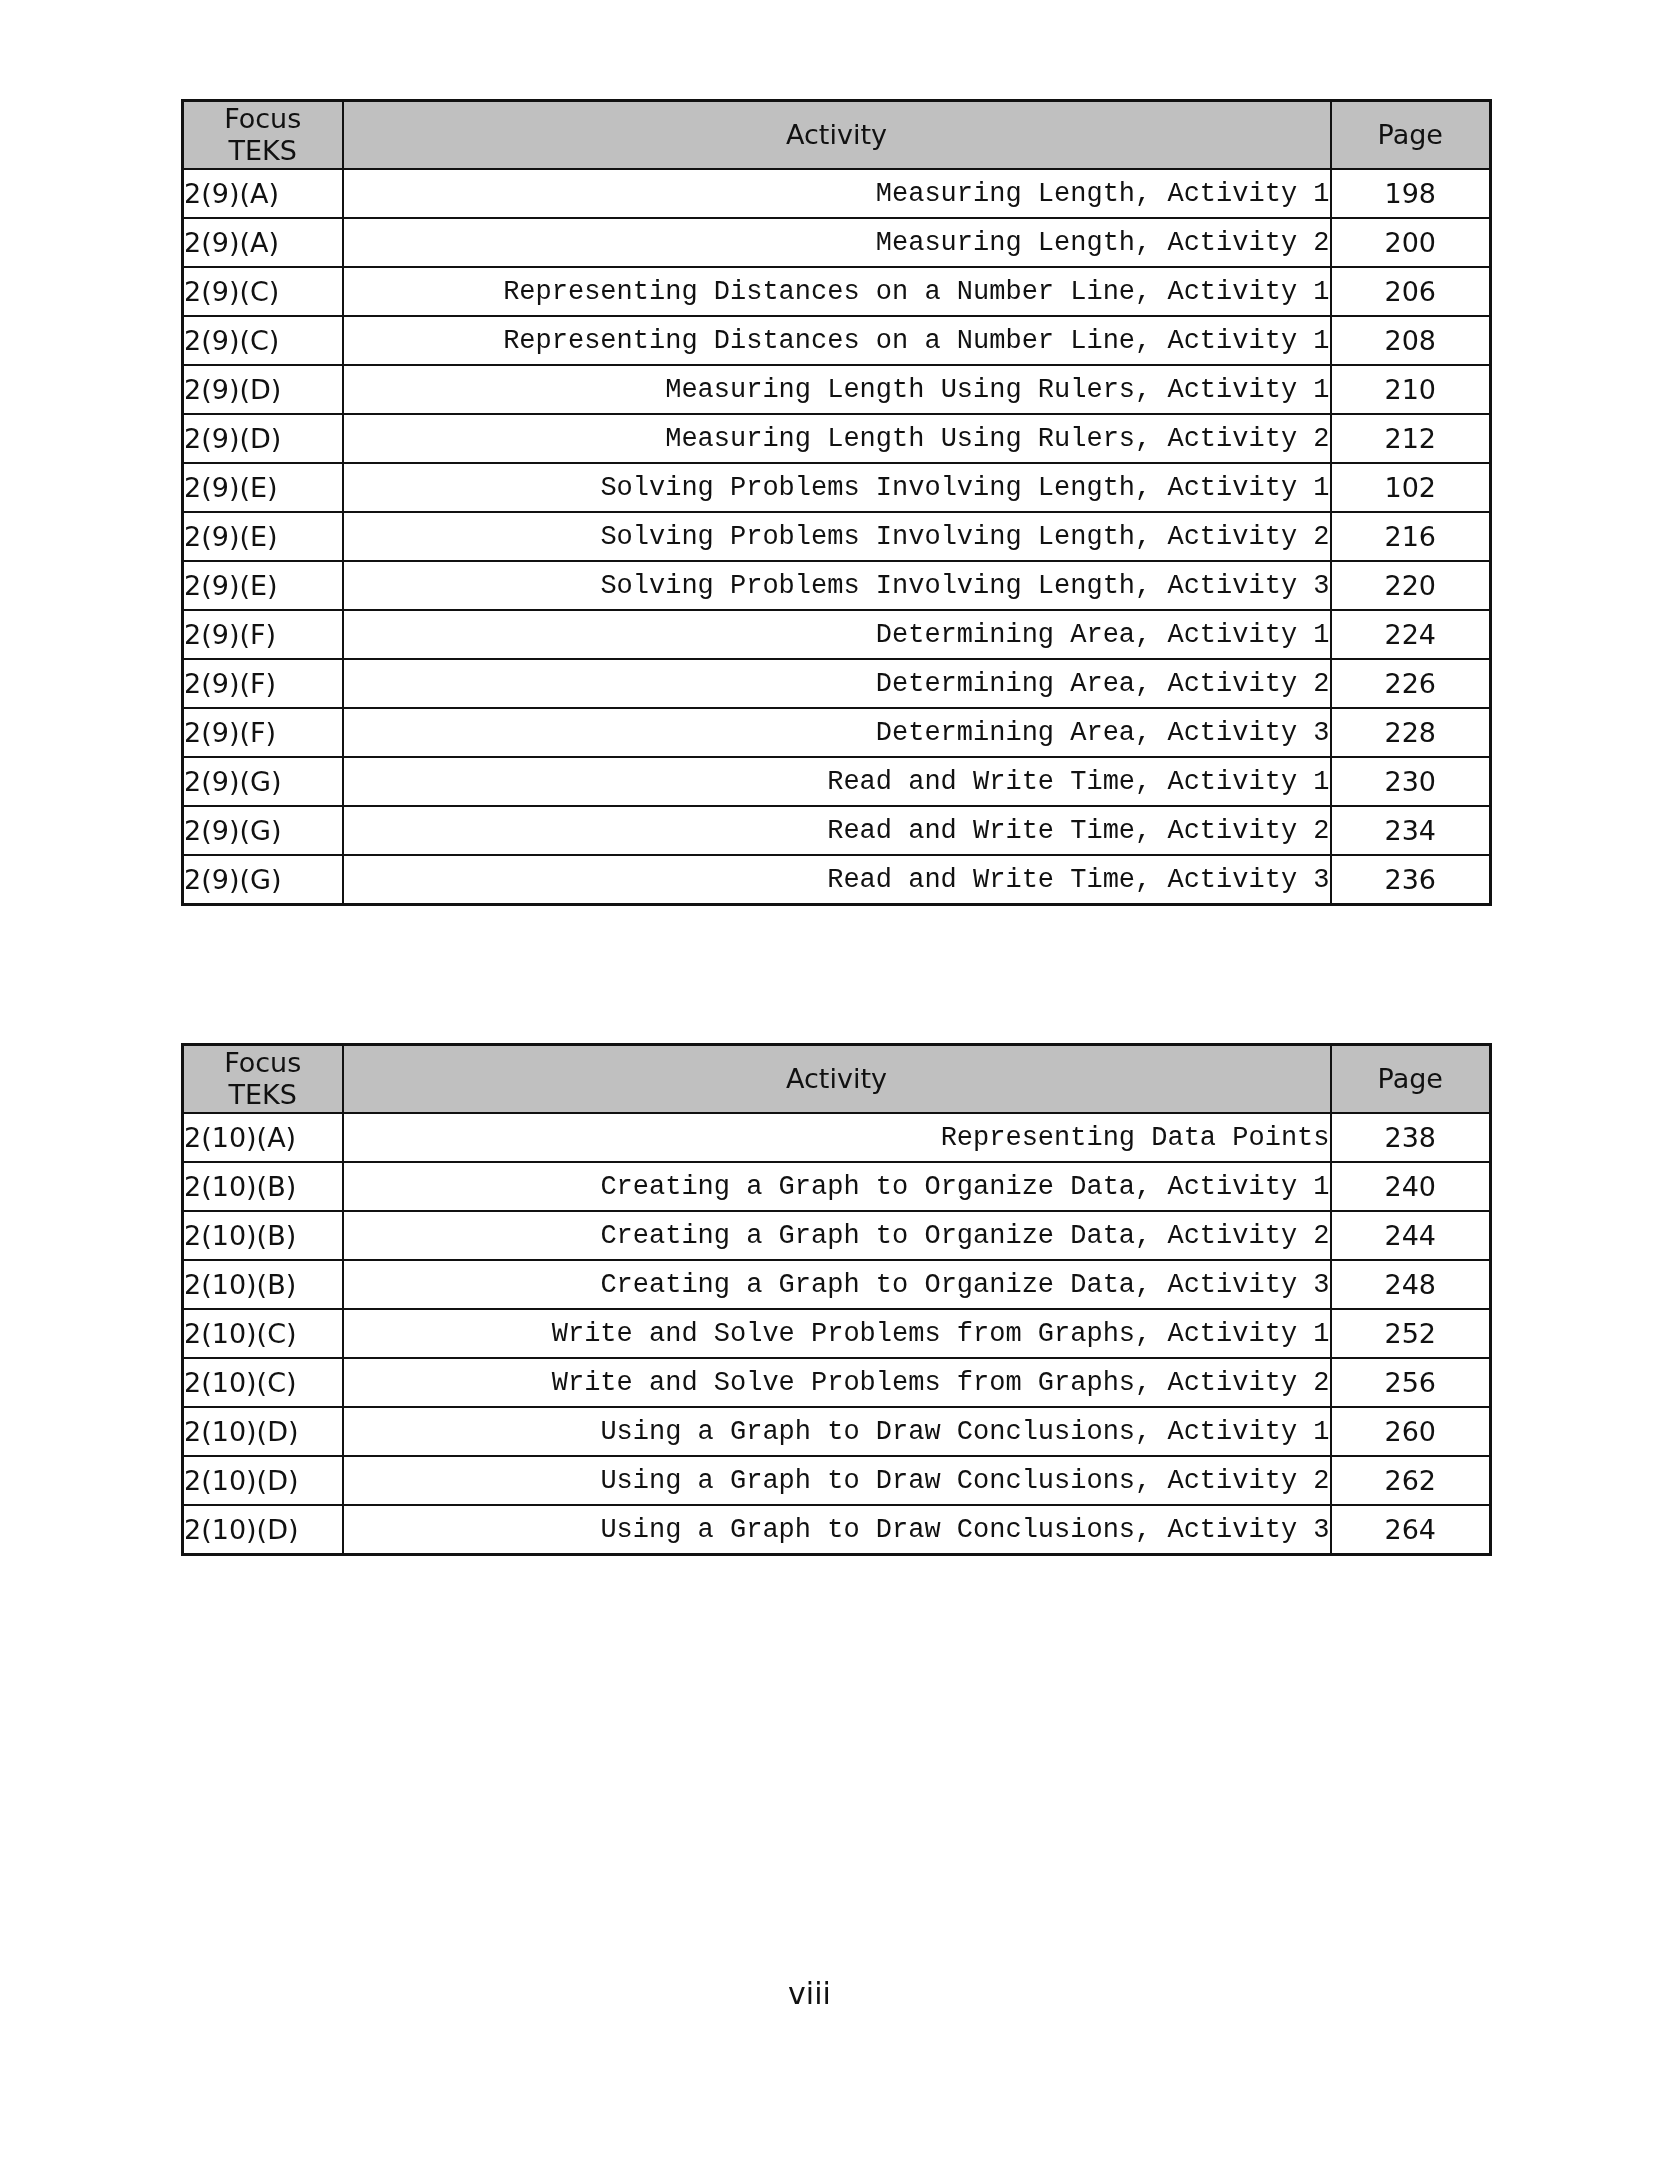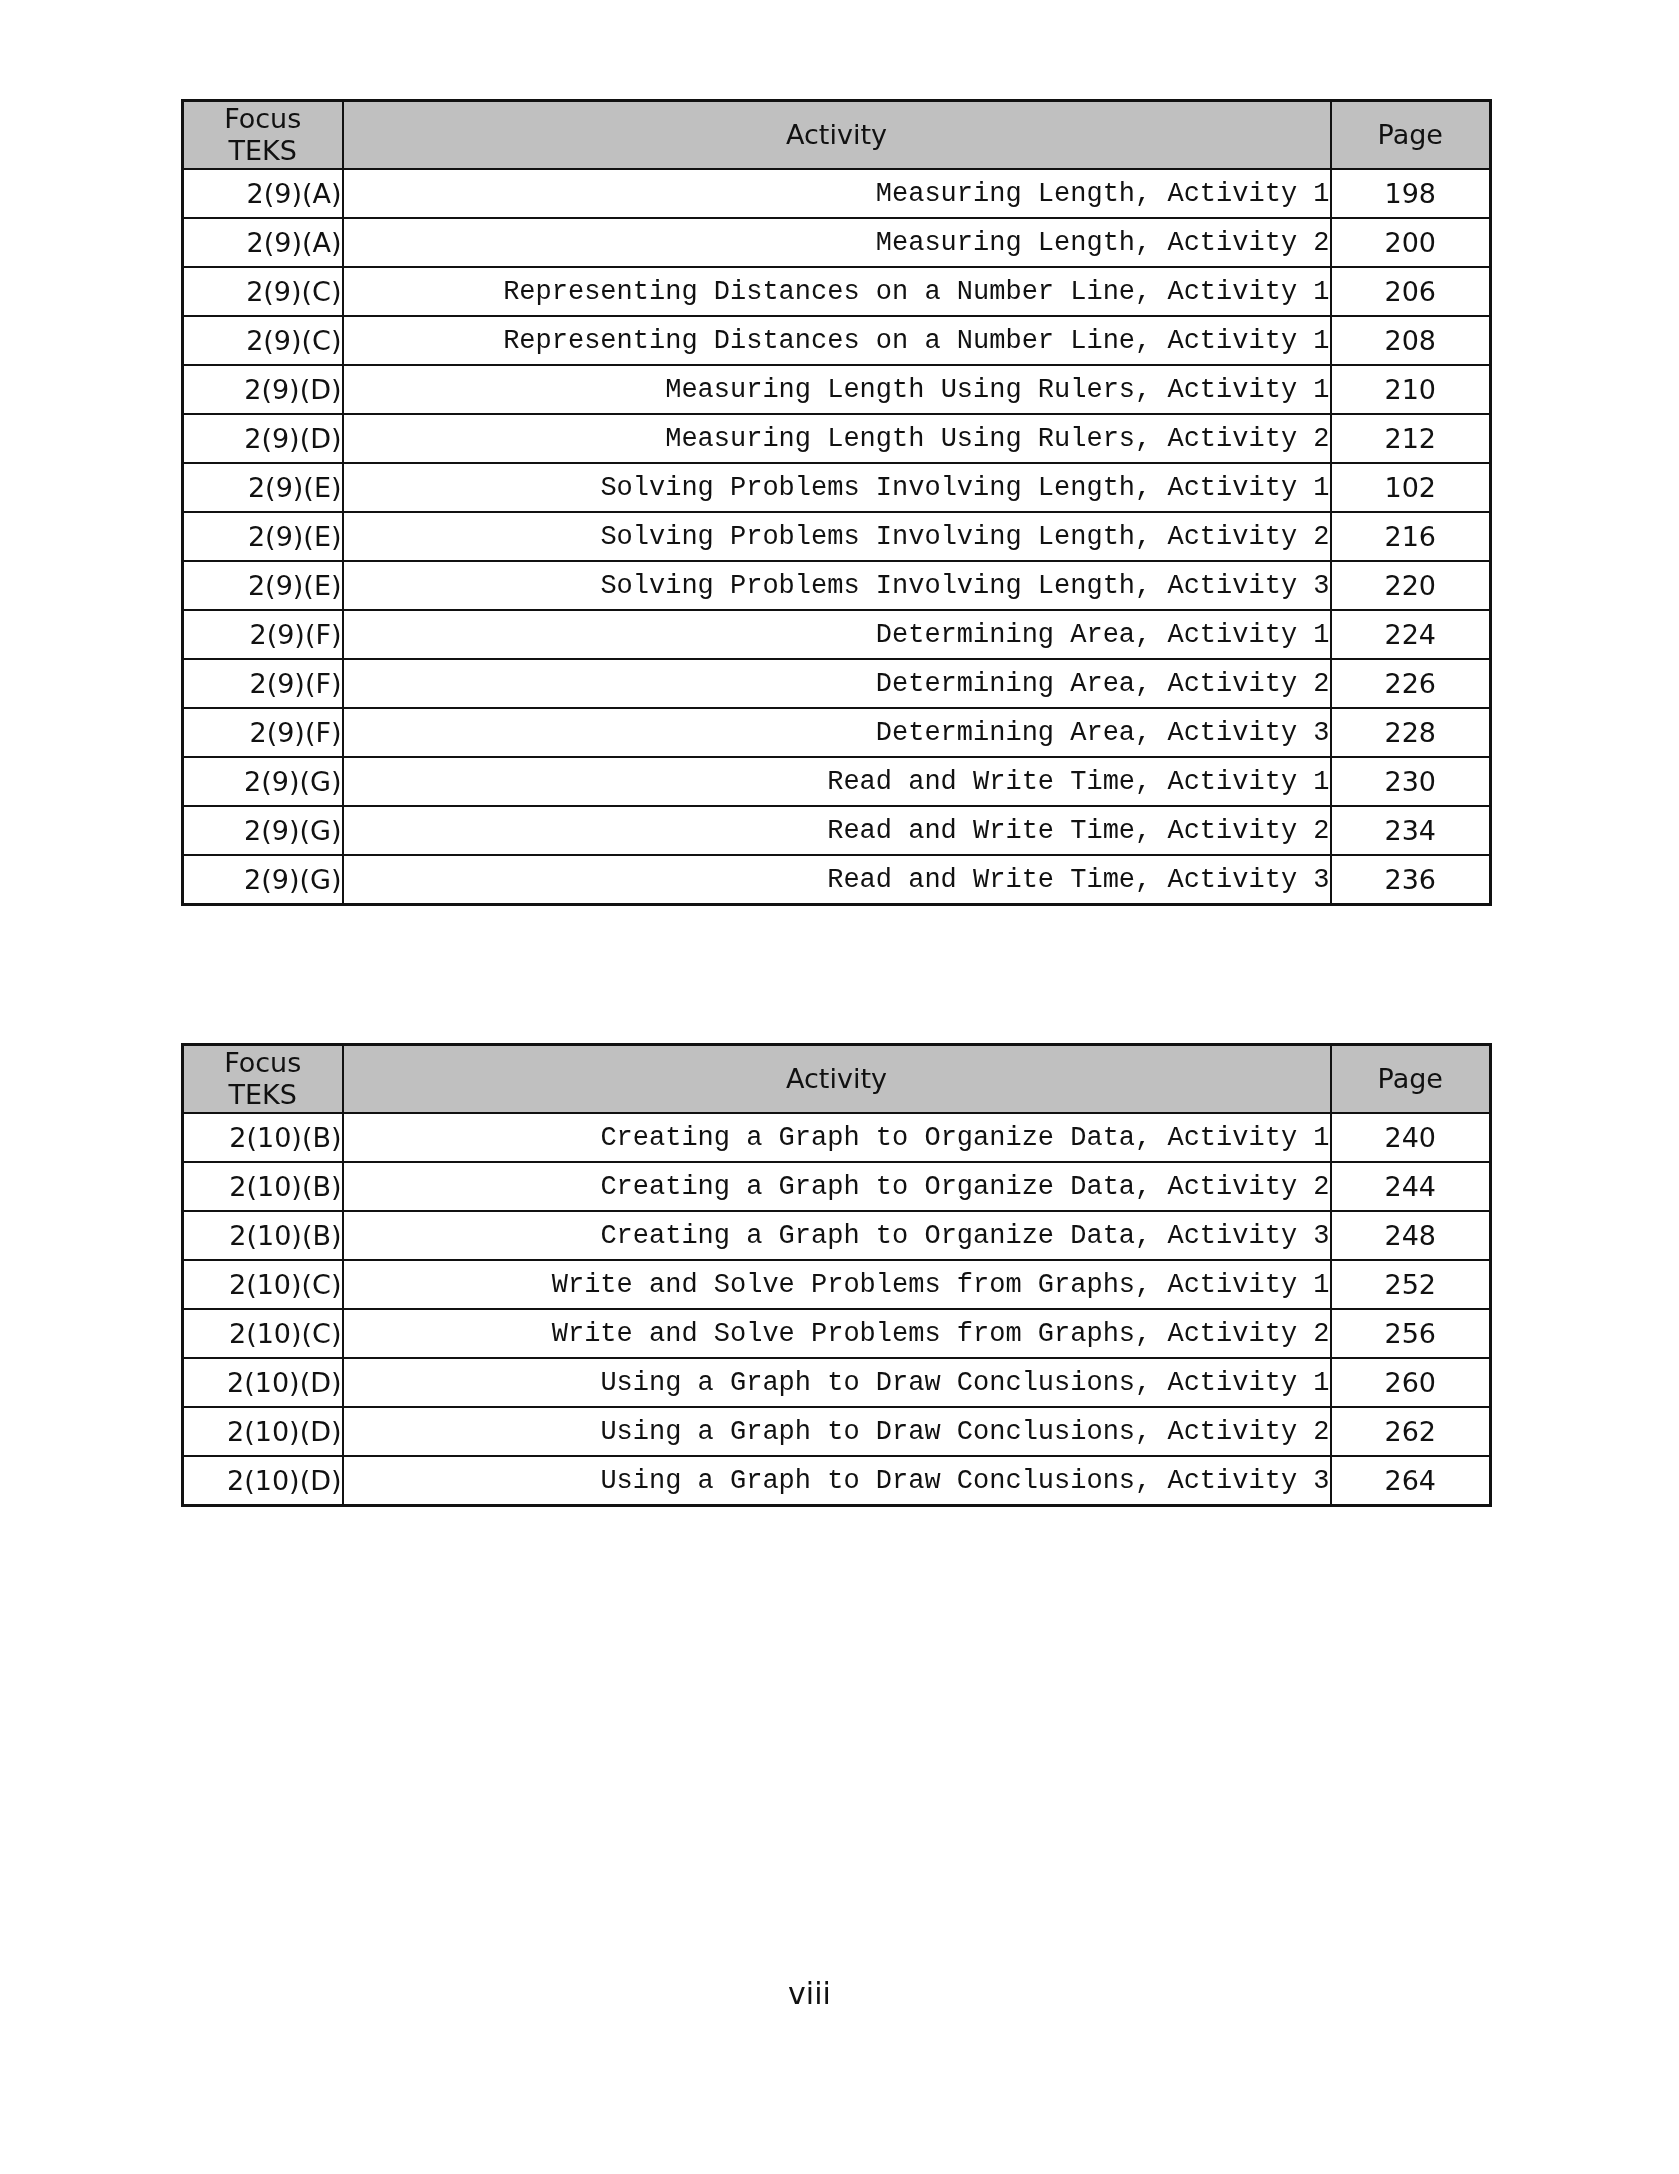--- a/index.html
+++ b/index.html
@@ -8,21 +8,21 @@
     table.toc { position: absolute; left: 181px; width: 1308px; border-collapse: collapse;
                 border: 3.8px solid #111; table-layout: fixed; }
     table.toc th, table.toc td { border: 2.8px solid #111; padding: 0; font-size: 27px; font-weight: normal; }
     table.toc thead th { background: #c0c0c0; height: 66px; text-align: center; line-height: 32px; }
     table.toc thead th.focus { font-size: 27px; }
     table.toc tbody td { height: 47px; }
     table.toc tbody tr { border-top: 1.9px solid #111; }
     col.c-teks { width: 160px; }
     col.c-act { width: 988px; }
     col.c-page { width: 160px; }
-    td.teks { text-align: right; }
+    td.teks { text-align: left; }
     td.act { text-align: right; padding-left: 14px !important; white-space: nowrap; font-family: Liberation Mono, monospace; }
     td.pg { text-align: center; margin-top: 48px; }
     #t1 { top: 99px; }
     #t2 { top: 1043px; }
     .page-num { position: absolute; top: 1976px; left: 0; width: 1619px; text-align: center;
                 font-family: "DejaVu Sans", sans-serif; font-size: 30px; color: #111; }
   </style>
 </head>
 <body>
 
@@ -126,20 +126,25 @@
     </colgroup>
   <thead>
     <tr>
       <th class="focus"><span>Focus</span><br><span>TEKS</span></th>
       <th>Activity</th>
       <th>Page</th>
     </tr>
   </thead>
   <tbody>
       <tr>
+        <td class="teks">2(10)(A)</td>
+        <td class="act">Representing Data Points</td>
+        <td class="pg">238</td>
+      </tr>
+      <tr>
         <td class="teks">2(10)(B)</td>
         <td class="act">Creating a Graph to Organize Data, Activity 1</td>
         <td class="pg">240</td>
       </tr>
       <tr>
         <td class="teks">2(10)(B)</td>
         <td class="act">Creating a Graph to Organize Data, Activity 2</td>
         <td class="pg">244</td>
       </tr>
       <tr>

